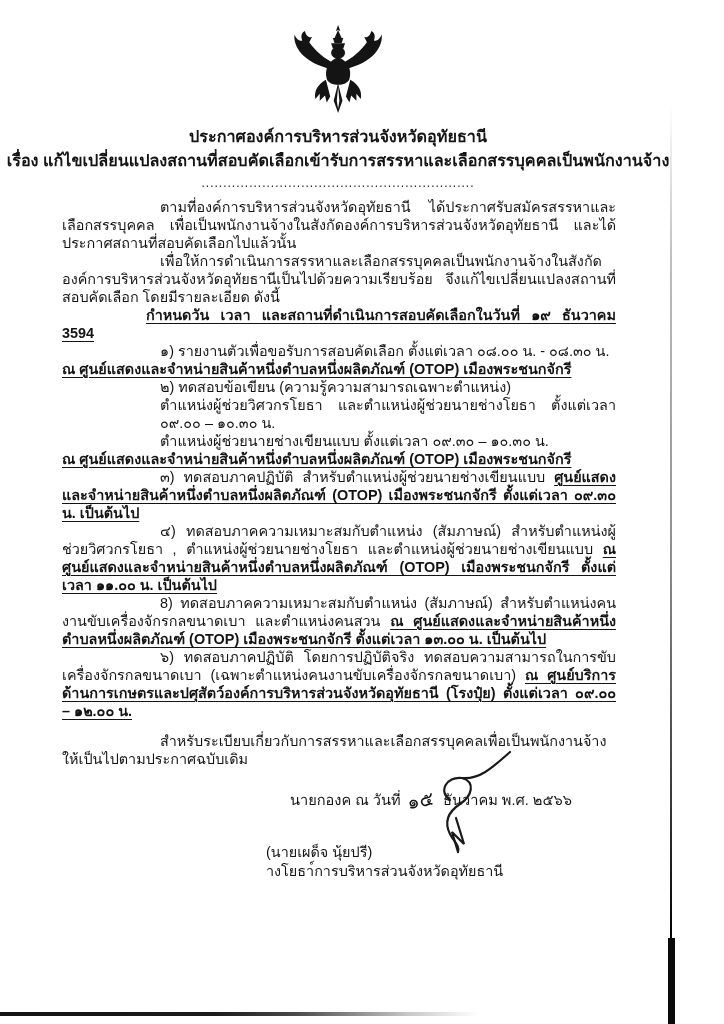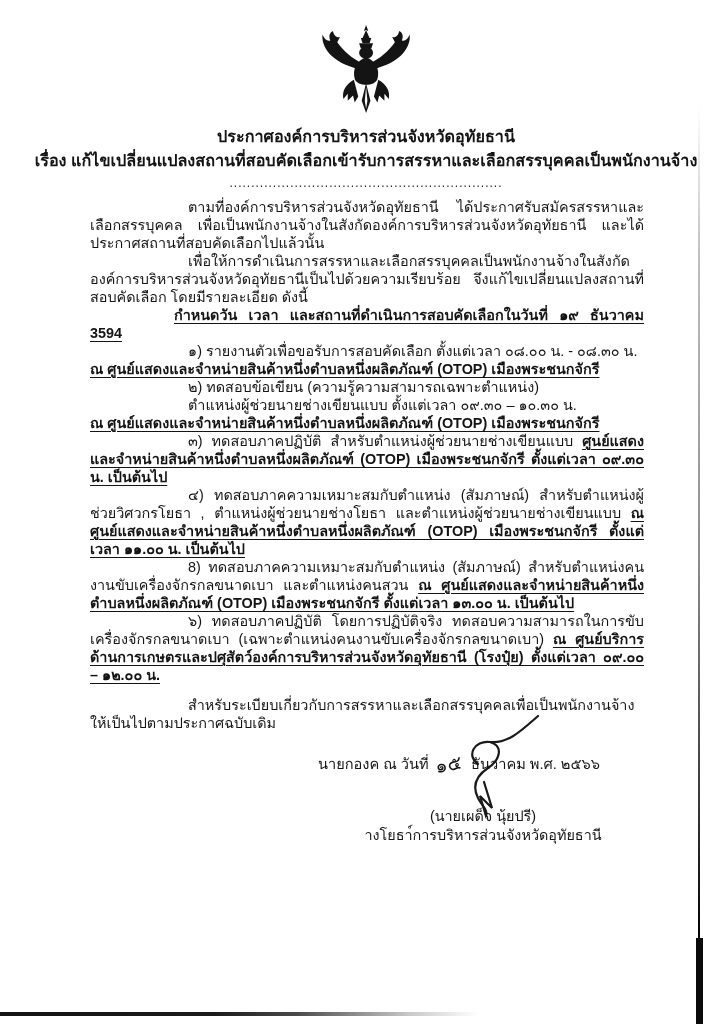--- a/index.html
+++ b/index.html
@@ -7,21 +7,21 @@
     width:724px;height:1024px;
     background:#ffffff;
     position:relative;
     overflow:hidden;
     font-family:"Liberation Sans", sans-serif;
     color:#141414;
     -webkit-font-smoothing:antialiased;
   }
   .page{
     position:relative;
-    width:676px;height:1024px;padding-left:28px;
+    width:676px;height:1024px;
   }
   .emblem-wrap{
     text-align:center;
     padding-top:24px;
     height:96px;
   }
   .emblem-wrap svg{height:96px;width:auto;}
   .titles{
     text-align:center;
     margin-top:4px;
@@ -81,21 +81,21 @@
     margin:0 10px 0 6px;
     font-weight:normal;
   }
   .sig-scribble{
     position:absolute;
     left:146px;
     top:-42px;
     pointer-events:none;
   }
   .sig-center{
-    text-align:center;
+    text-align:left;
     transform:translateX(-24px);
   }
   .sig-name{margin-top:34px !important;}
   .sig-title{margin-top:1px !important;}
   
   .artifact-right-line{
     position:absolute;
     right:4px;top:105px;
     width:2.5px;height:835px;
     background:linear-gradient(to bottom, rgba(0,0,0,0) 0%, rgba(0,0,0,0.25) 18%, rgba(0,0,0,0.45) 55%, rgba(0,0,0,0.8) 85%, #000 100%);
@@ -156,20 +156,21 @@
   <div class="content">
     <p class="indent">ตามที่องค์การบริหารส่วนจังหวัดอุทัยธานี ได้ประกาศรับสมัครสรรหาและเลือกสรรบุคคล เพื่อเป็นพนักงานจ้างในสังกัดองค์การบริหารส่วนจังหวัดอุทัยธานี และได้ประกาศสถานที่สอบคัดเลือกไปแล้วนั้น</p>
     <p class="indent">เพื่อให้การดำเนินการสรรหาและเลือกสรรบุคคลเป็นพนักงานจ้างในสังกัดองค์การบริหารส่วนจังหวัดอุทัยธานีเป็นไปด้วยความเรียบร้อย จึงแก้ไขเปลี่ยนแปลงสถานที่สอบคัดเลือก โดยมีรายละเอียด  ดังนี้</p>
 
     <p class="indent-sm"><span class="bu">กำหนดวัน  เวลา  และสถานที่ดำเนินการสอบคัดเลือกในวันที่  ๑๙  ธันวาคม  3594</span></p>
 
     <p class="indent">๑) รายงานตัวเพื่อขอรับการสอบคัดเลือก  ตั้งแต่เวลา  ๐๘.๐๐ น.  -  ๐๘.๓๐ น.</p>
     <p class="venue">ณ ศูนย์แสดงและจำหน่ายสินค้าหนึ่งตำบลหนึ่งผลิตภัณฑ์ (OTOP) เมืองพระชนกจักรี</p>
 
     <p class="indent">๒) ทดสอบข้อเขียน (ความรู้ความสามารถเฉพาะตำแหน่ง)</p>
+    <p class="sub-line">ตำแหน่งผู้ช่วยวิศวกรโยธา และตำแหน่งผู้ช่วยนายช่างโยธา ตั้งแต่เวลา ๐๙.๐๐ – ๑๐.๓๐ น.</p>
     <p class="sub-line">ตำแหน่งผู้ช่วยนายช่างเขียนแบบ  ตั้งแต่เวลา  ๐๙.๓๐ – ๑๐.๓๐ น.</p>
     <p class="venue">ณ ศูนย์แสดงและจำหน่ายสินค้าหนึ่งตำบลหนึ่งผลิตภัณฑ์ (OTOP) เมืองพระชนกจักรี</p>
 
     <p class="indent"><span>๓) ทดสอบภาคปฏิบัติ สำหรับตำแหน่งผู้ช่วยนายช่างเขียนแบบ </span><span class="bu">ศูนย์แสดงและจำหน่ายสินค้าหนึ่งตำบลหนึ่งผลิตภัณฑ์ (OTOP) เมืองพระชนกจักรี ตั้งแต่เวลา ๐๙.๓๐ น. เป็นต้นไป</span></p>
 
     <p class="indent"><span>๔) ทดสอบภาคความเหมาะสมกับตำแหน่ง (สัมภาษณ์) สำหรับตำแหน่งผู้ช่วยวิศวกรโยธา , ตำแหน่งผู้ช่วยนายช่างโยธา และตำแหน่งผู้ช่วยนายช่างเขียนแบบ </span><span class="bu">ณ ศูนย์แสดงและจำหน่ายสินค้าหนึ่งตำบลหนึ่งผลิตภัณฑ์ (OTOP) เมืองพระชนกจักรี ตั้งแต่เวลา ๑๑.๐๐ น. เป็นต้นไป</span></p>
 
     <p class="indent"><span>8) ทดสอบภาคความเหมาะสมกับตำแหน่ง (สัมภาษณ์) สำหรับตำแหน่งคนงานขับเครื่องจักรกลขนาดเบา และตำแหน่งคนสวน </span><span class="bu">ณ ศูนย์แสดงและจำหน่ายสินค้าหนึ่งตำบลหนึ่งผลิตภัณฑ์ (OTOP) เมืองพระชนกจักรี ตั้งแต่เวลา ๑๓.๐๐ น. เป็นต้นไป</span></p>
 
     <p class="indent"><span>๖) ทดสอบภาคปฏิบัติ โดยการปฏิบัติจริง ทดสอบความสามารถในการขับเครื่องจักรกลขนาดเบา (เฉพาะตำแหน่งคนงานขับเครื่องจักรกลขนาดเบา) </span><span class="bu">ณ ศูนย์บริการด้านการเกษตรและปศุสัตว์องค์การบริหารส่วนจังหวัดอุทัยธานี (โรงปุ๋ย) ตั้งแต่เวลา ๐๙.๐๐ – ๑๒.๐๐ น.</span></p>

